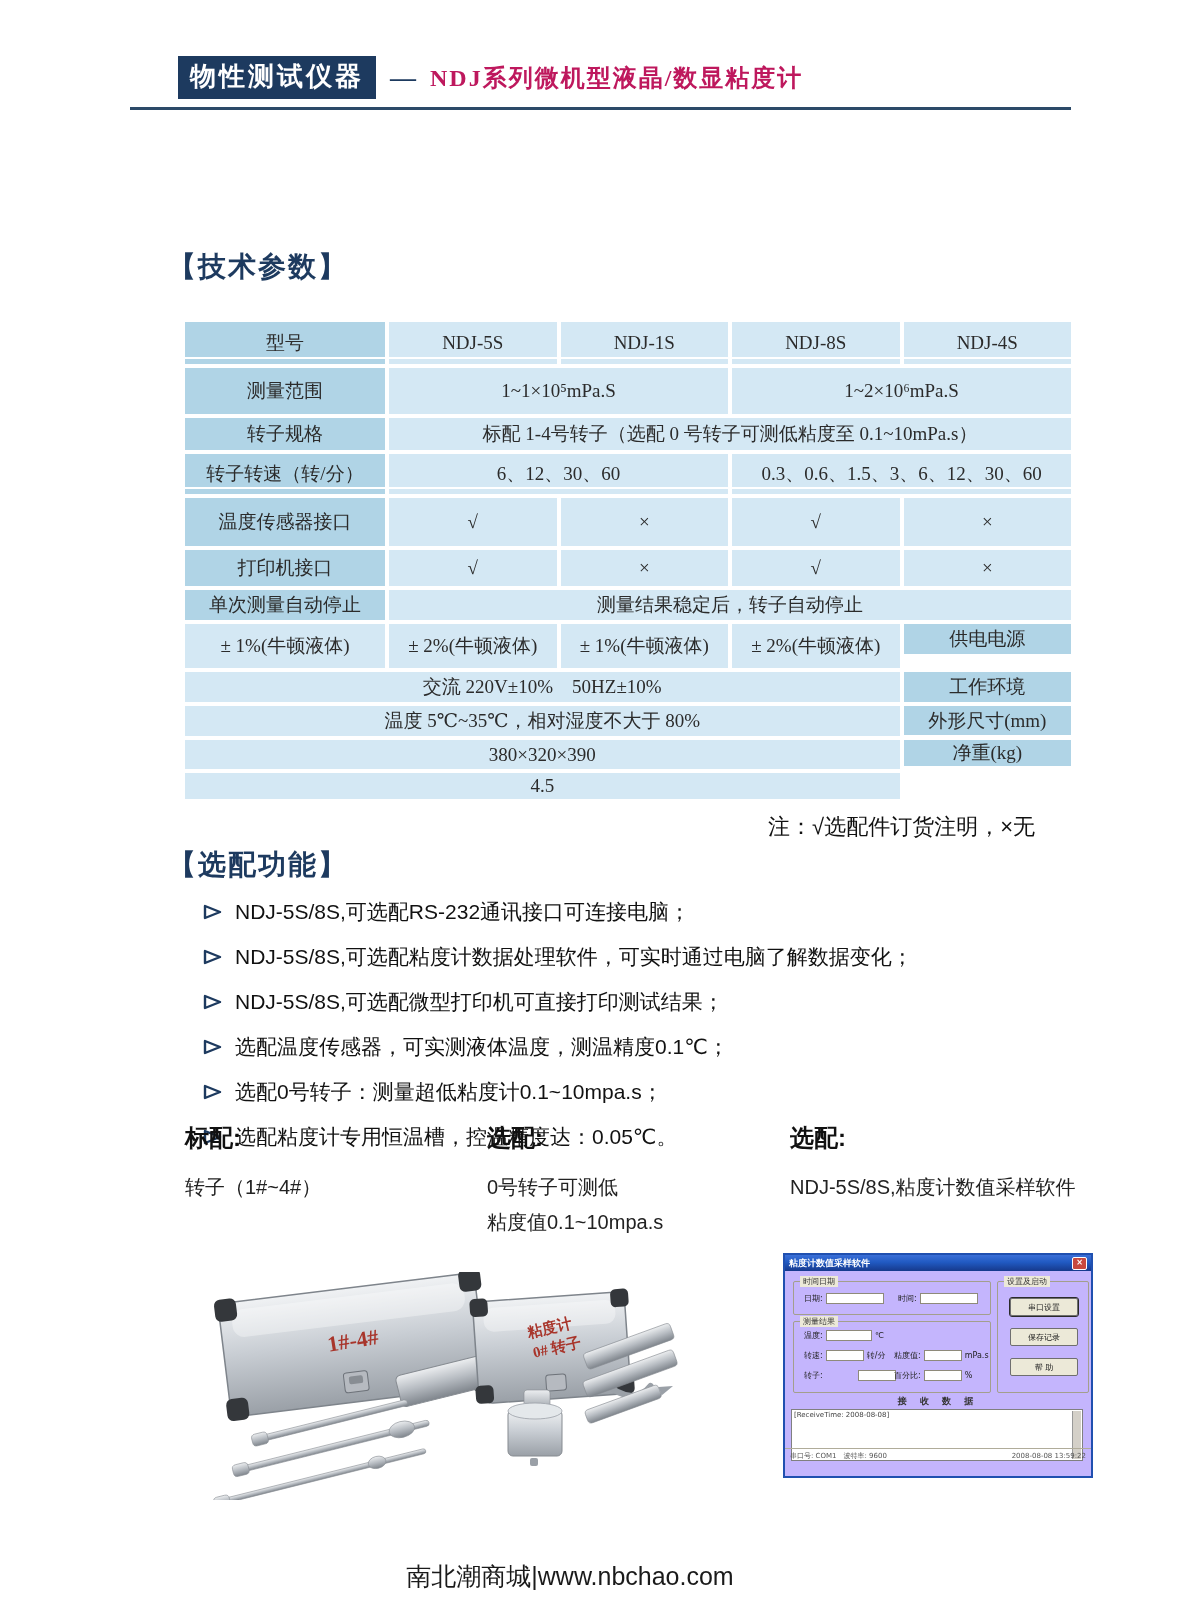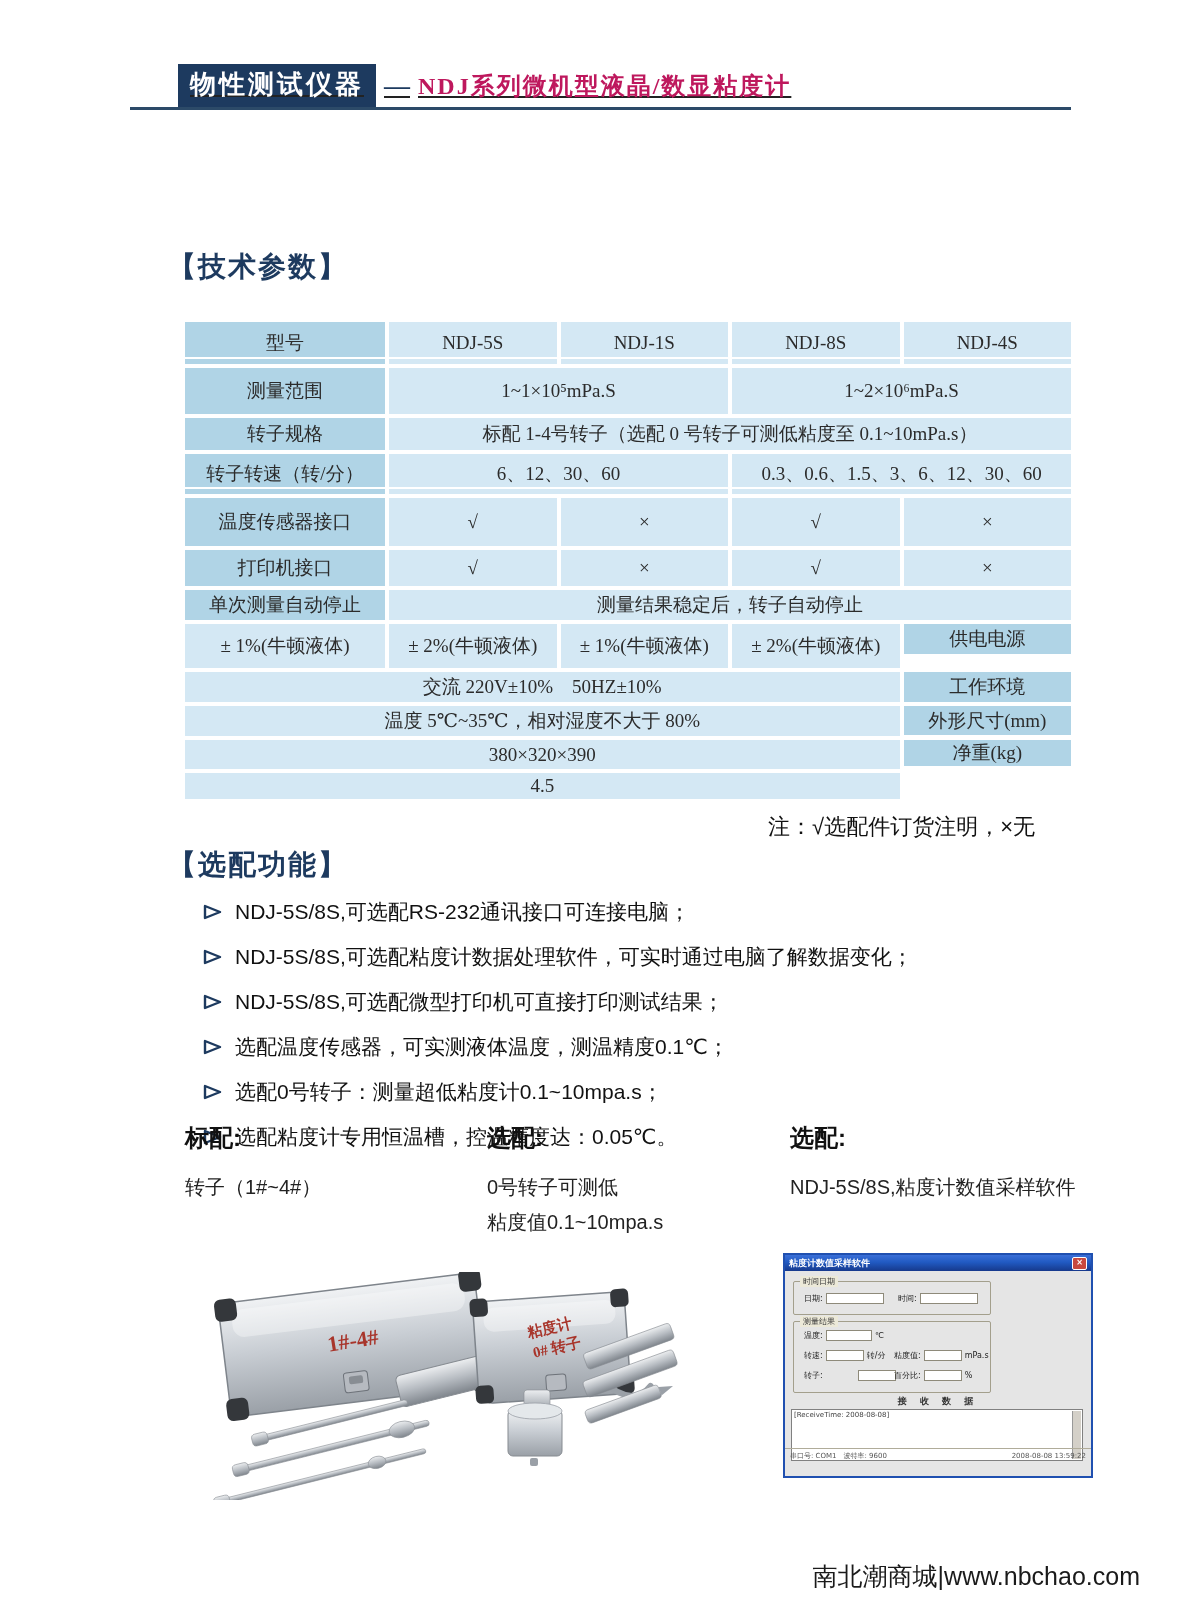--- a/index.html
+++ b/index.html
@@ -1,20 +1,20 @@
 <!DOCTYPE html>
 <html><head>
 <meta charset="utf-8">
 <style>
   html,body{margin:0;padding:0;background:#fff;}
   .page{position:relative;width:1200px;height:1616px;background:#fff;overflow:hidden;
         font-family:"Liberation Serif","DejaVu Serif",serif;color:#222;}
 
   
-  .header{position:absolute;left:178px;top:64px;display:flex;align-items:center;gap:8px;text-decoration:underline;}
+  .header{position:absolute;left:178px;top:56px;display:flex;align-items:center;gap:14px;}
   .brand-box{background:#1d3a5f;color:#fff;font-weight:bold;font-size:26px;
              padding:3px 12px 5px 12px;letter-spacing:3px;}
   .hdr-dash{color:#1d3a5f;font-weight:bold;font-size:26px;line-height:1;}
   .hdr-sub{color:#be185d;font-weight:bold;font-size:24px;letter-spacing:2px;}
   .hdr-rule{position:absolute;left:130px;top:107px;width:941px;height:3px;background:#2c4a68;}
 
   
   .sec-title{position:absolute;color:#1d3a5f;font-weight:bold;font-size:28px;letter-spacing:2px;
              font-family:"Liberation Sans","DejaVu Sans",sans-serif;}
   .sec-tech{left:168px;top:248px;}
@@ -51,21 +51,21 @@
   .col{position:absolute;top:0;}
   .col1{left:185px;width:280px;} .col2{left:487px;width:290px;} .col3{left:790px;width:310px;}
   .col-h{font-size:24px;font-weight:bold;color:#111;margin-bottom:16px;}
   .col-l{font-size:20px;color:#222;line-height:1.75;}
 
   
   .photo1{position:absolute;left:172px;top:1272px;}
   .photo2{position:absolute;left:452px;top:1282px;}
 
   
-  .dlg{position:absolute;left:783px;top:1253px;width:310px;height:225px;background:#e5e5e5;
+  .dlg{position:absolute;left:783px;top:1253px;width:310px;height:225px;background:#c4b5fd;
        border:2px solid #2050b0;box-sizing:border-box;
        font-family:"DejaVu Sans","Liberation Sans",sans-serif;font-size:9px;color:#222;}
   .dlg-tb{height:16px;background:linear-gradient(180deg,#3a6fd8 0%,#215ac2 45%,#16398c 100%);
           display:flex;align-items:center;padding:0 4px;color:#fff;font-weight:bold;font-size:9px;}
   .dlg-x{margin-left:auto;width:13px;height:11px;background:#c8493f;border:1px solid #fff;
          border-radius:2px;color:#fff;font-size:8px;line-height:9px;text-align:center;font-weight:bold;}
   .dlg-body{position:relative;height:191px;}
   .grp{position:absolute;border:1px solid #a39f8c;border-radius:2px;}
   .glabel{position:absolute;top:-6px;left:6px;background:#ece9d8;padding:0 3px;font-size:8px;color:#333;}
   .g-time{left:8px;top:10px;width:196px;height:32px;}
@@ -82,21 +82,21 @@
   .recv-list{position:absolute;left:6px;top:138px;width:292px;height:52px;background:#fff;
              border:1px solid #808080;box-sizing:border-box;font-size:7px;padding:1px 10px 1px 2px;
              color:#444;overflow:hidden;}
   .recv-sb{position:absolute;right:1px;top:1px;bottom:1px;width:8px;background:#d4d0c8;
            border-left:1px solid #999;}
   .dlg-st{position:absolute;left:0;bottom:0;width:100%;height:14px;border-top:1px solid #b0ac9a;
           box-sizing:border-box;display:flex;justify-content:space-between;align-items:center;
           padding:0 5px;font-size:7px;color:#555;}
 
   
-  .footer{position:absolute;left:0;top:1560px;width:1140px;text-align:right;font-size:25px;color:#1a1a1a;
+  .footer{position:absolute;left:0;top:1560px;width:1140px;text-align:center;font-size:25px;color:#1a1a1a;
           font-family:"Liberation Sans","DejaVu Sans",sans-serif;}
 </style>
 </head>
 <body>
 
 <div class="page">
 
   <div class="header">
     <div class="brand-box">物性测试仪器</div>
     <div class="hdr-dash">—</div>
@@ -319,20 +319,26 @@
           <span>转子:</span>
           <span class="fld w36"></span>
           <span>#</span>
         </div>
         <div class="frow" style="left:100px;top:48px;">
           <span>百分比:</span>
           <span class="fld w36"></span>
           <span>%</span>
         </div>
       </div>
+      <div class="grp g-set">
+        <span class="glabel">设置及启动</span>
+        <div class="btn btn-def" style="top:16px;">串口设置</div>
+        <div class="btn" style="top:46px;">保存记录</div>
+        <div class="btn" style="top:76px;">帮 助</div>
+      </div>
       <div class="recv-t">接 收 数 据</div>
       <div class="recv-list">
         <span>[ReceiveTime: 2008-08-08]</span>
         <span class="recv-sb"></span>
       </div>
       <div class="dlg-st">
         <span>串口号: COM1　波特率: 9600</span>
         <span>2008-08-08 13:59:22</span>
       </div>
     </div>

